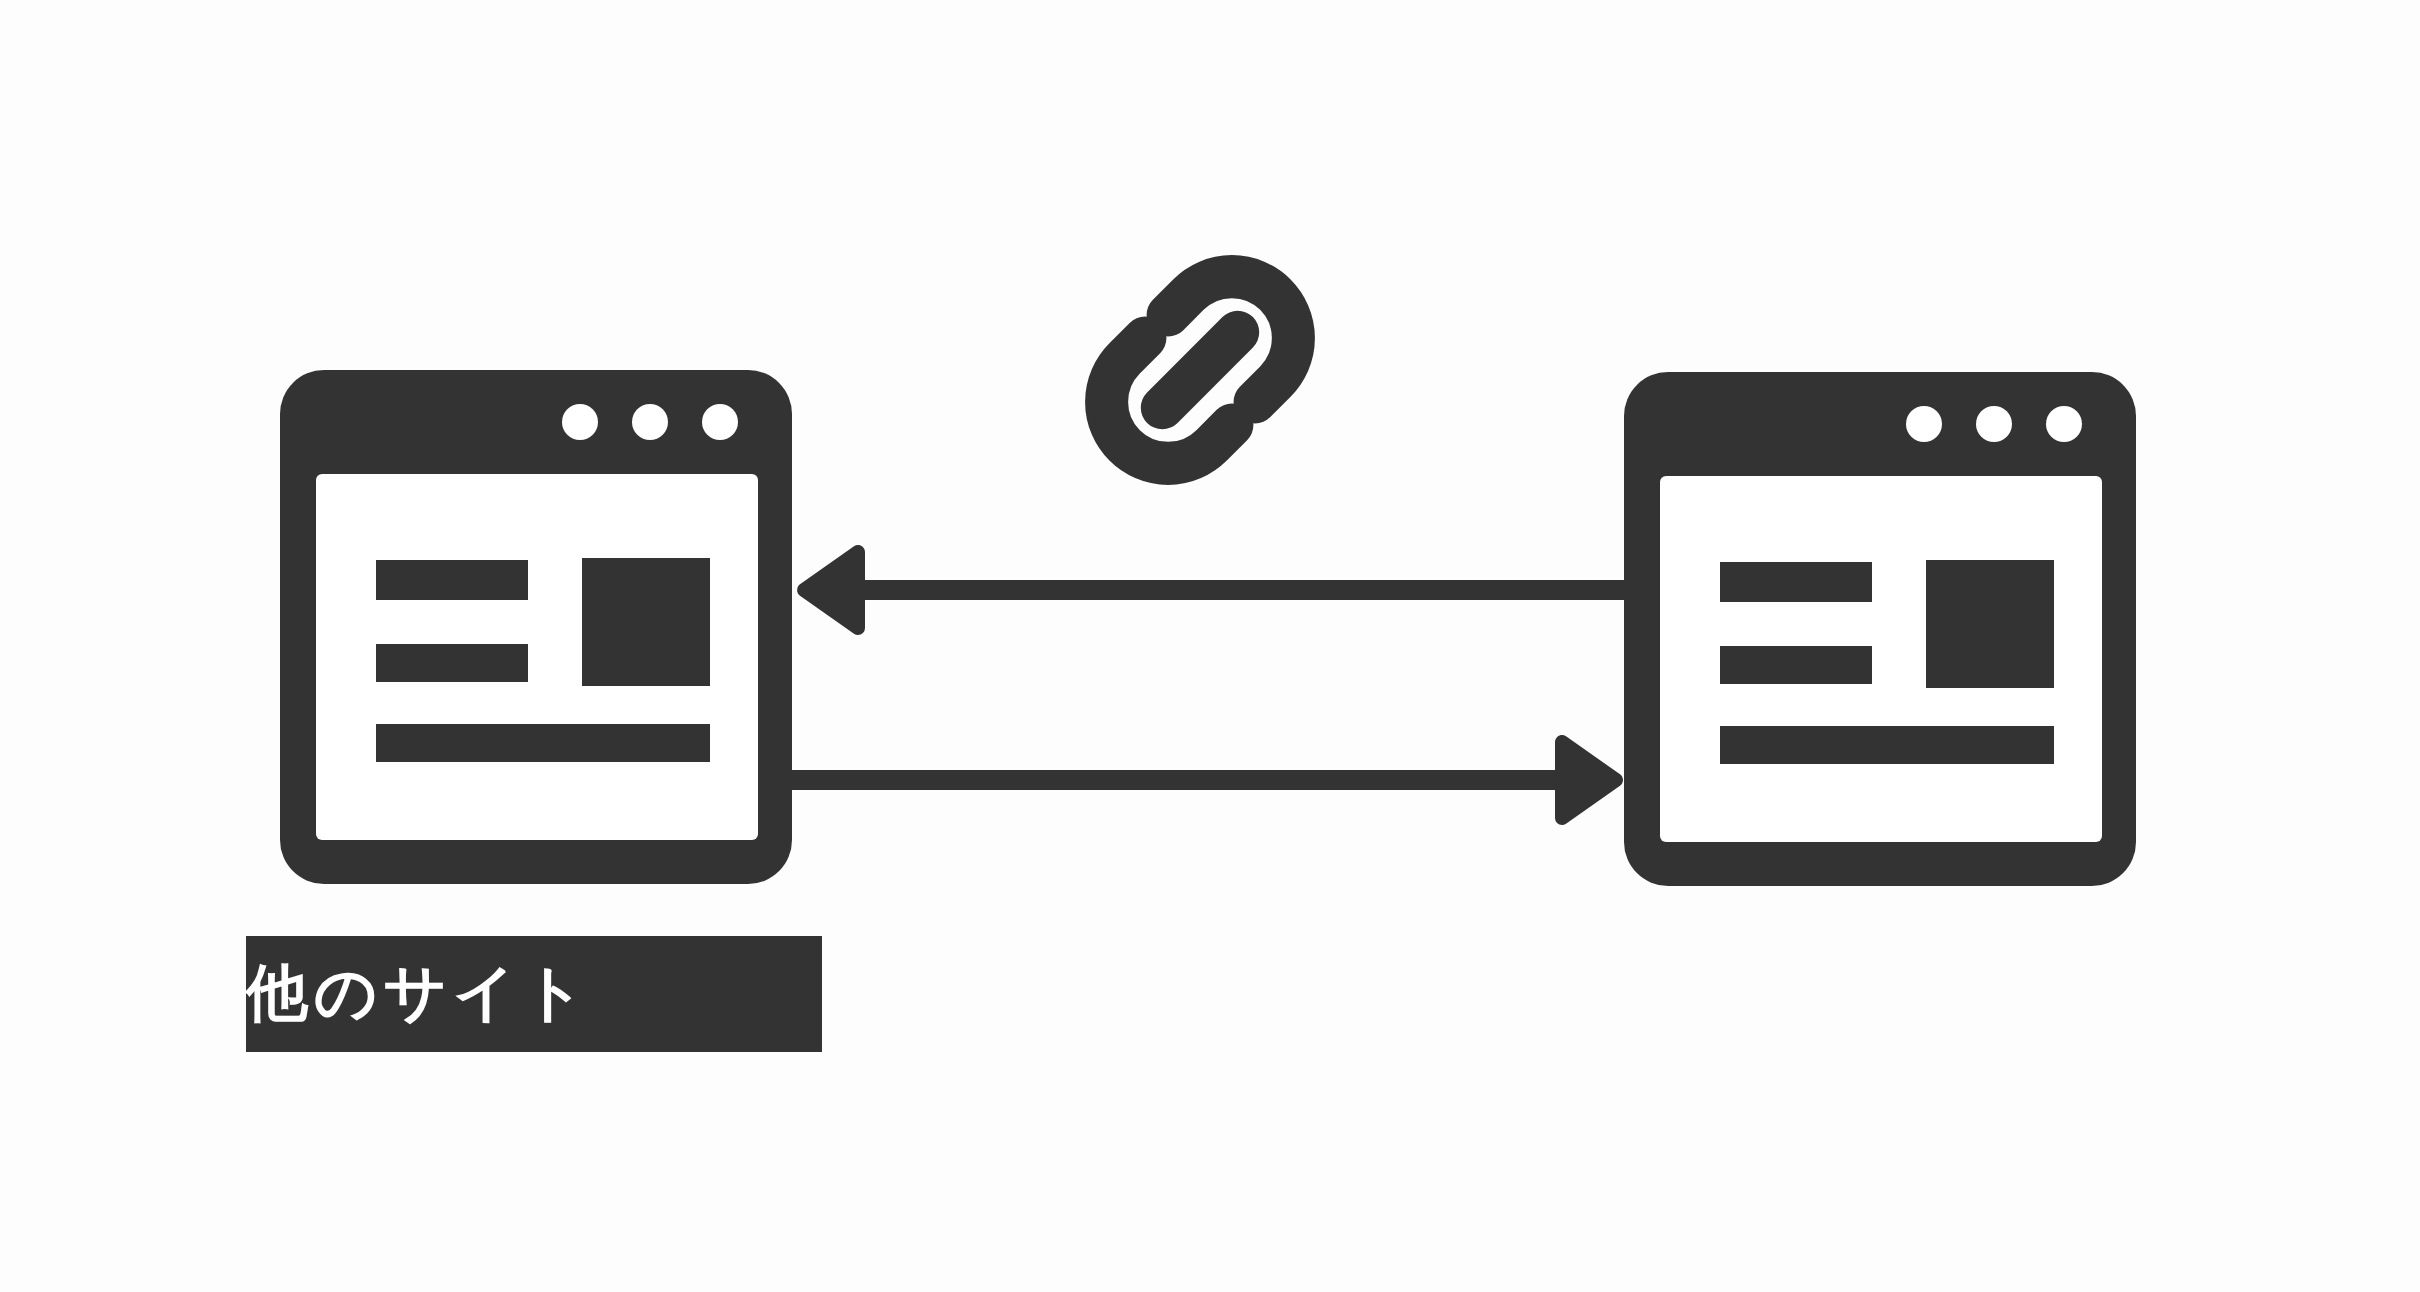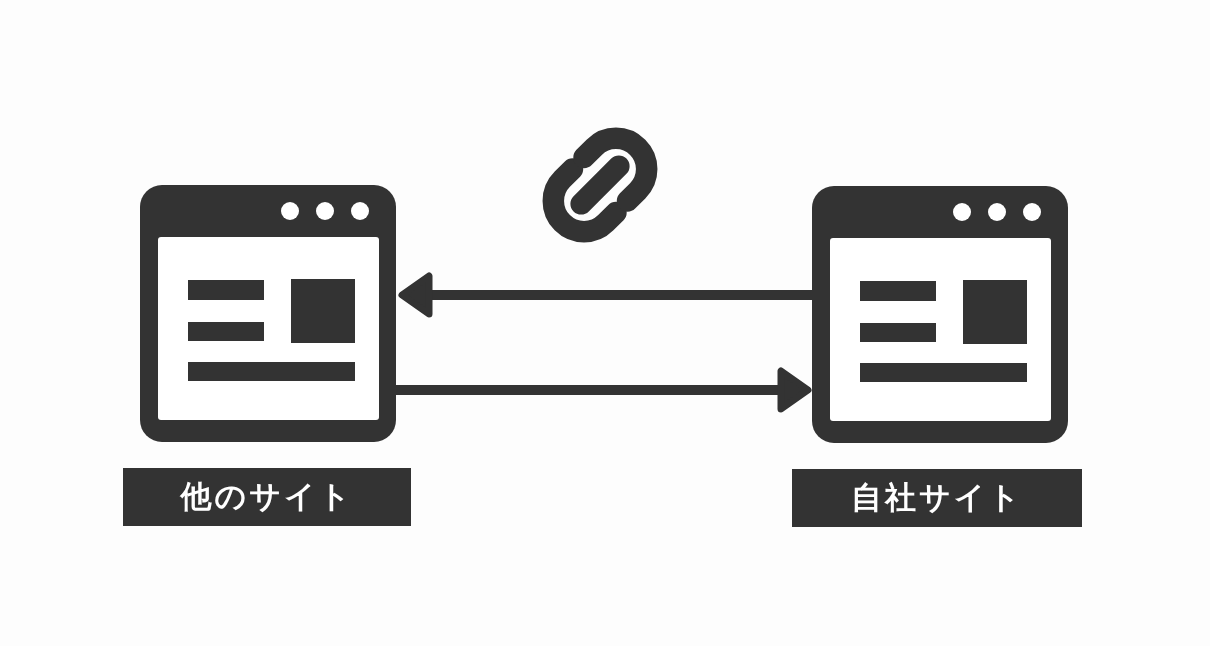--- a/index.html
+++ b/index.html
@@ -52,21 +52,21 @@
   .arrows{
     position:absolute;left:0;top:0;width:1210px;height:646px;
   }
   .arrows line{stroke:var(--dark);stroke-width:10;}
   .arrows polygon{fill:var(--dark);stroke:var(--dark);stroke-width:7;stroke-linejoin:round;}
 
   
   .label{
     position:absolute;height:58px;background:var(--dark);
     color:var(--label-text);font-weight:bold;font-size:31px;
-    letter-spacing:3px;text-align:center;line-height:58px;
+    letter-spacing:3px;text-align:left;line-height:58px;
   }
   .label-left{left:123px;top:468px;width:288px;}
   .label-right{left:792px;top:469px;width:290px;}
 </style>
 </head>
 <body>
 
 <div class="canvas">
 
   <svg class="link-icon" viewBox="0 0 160 160" aria-hidden="true">
@@ -110,15 +110,14 @@
       <line x1="822" y1="295" x2="424" y2="295"></line>
       <polygon points="402,295 429,276 429,314" fill="#333333"></polygon>
     </g>
     <g>
       <line x1="396" y1="390" x2="786" y2="390"></line>
       <polygon points="808,390 781,371 781,409" fill="#333333"></polygon>
     </g>
   </svg>
 
   <div class="label label-left">他のサイト</div>
-  <div class="label label-right">自社サイト</div>
 
 </div>
 
 </body></html>

